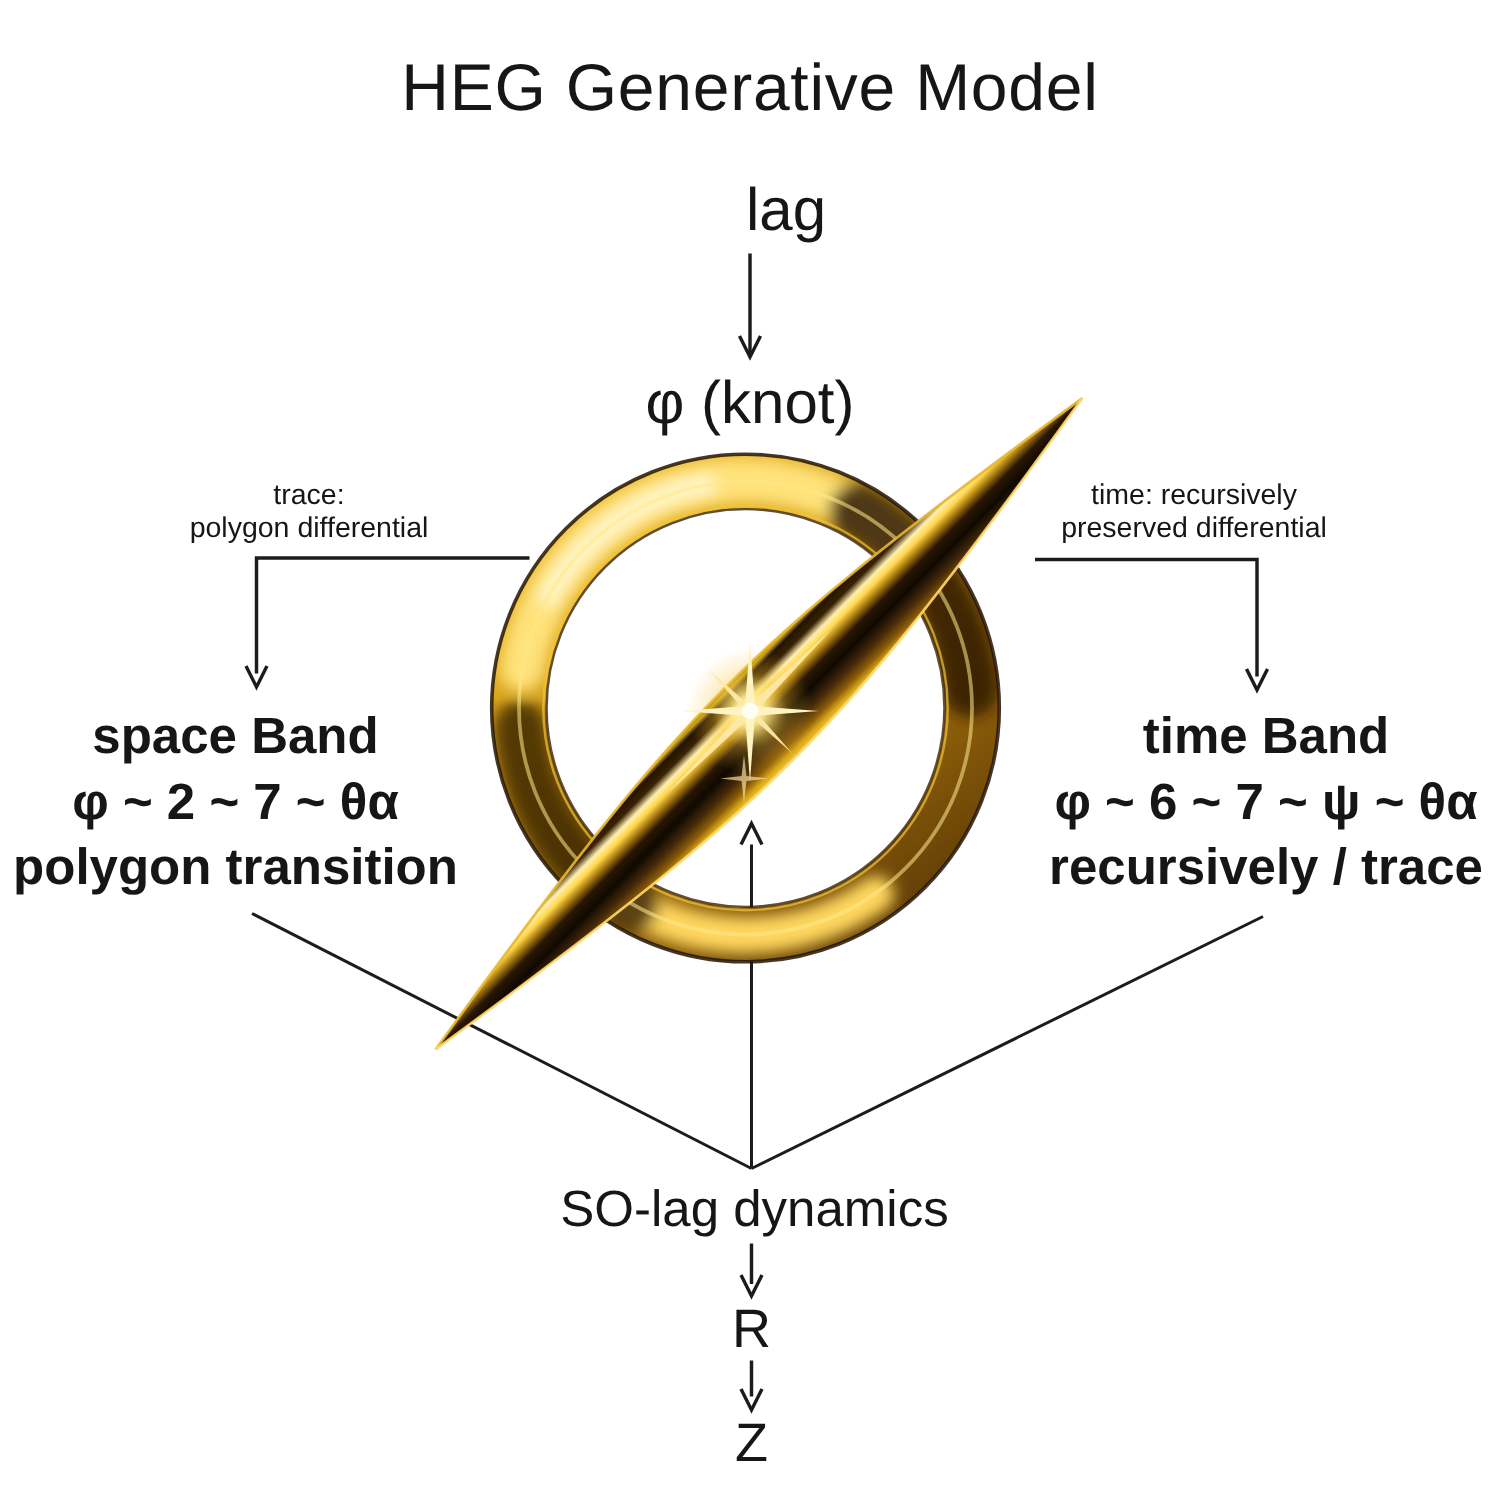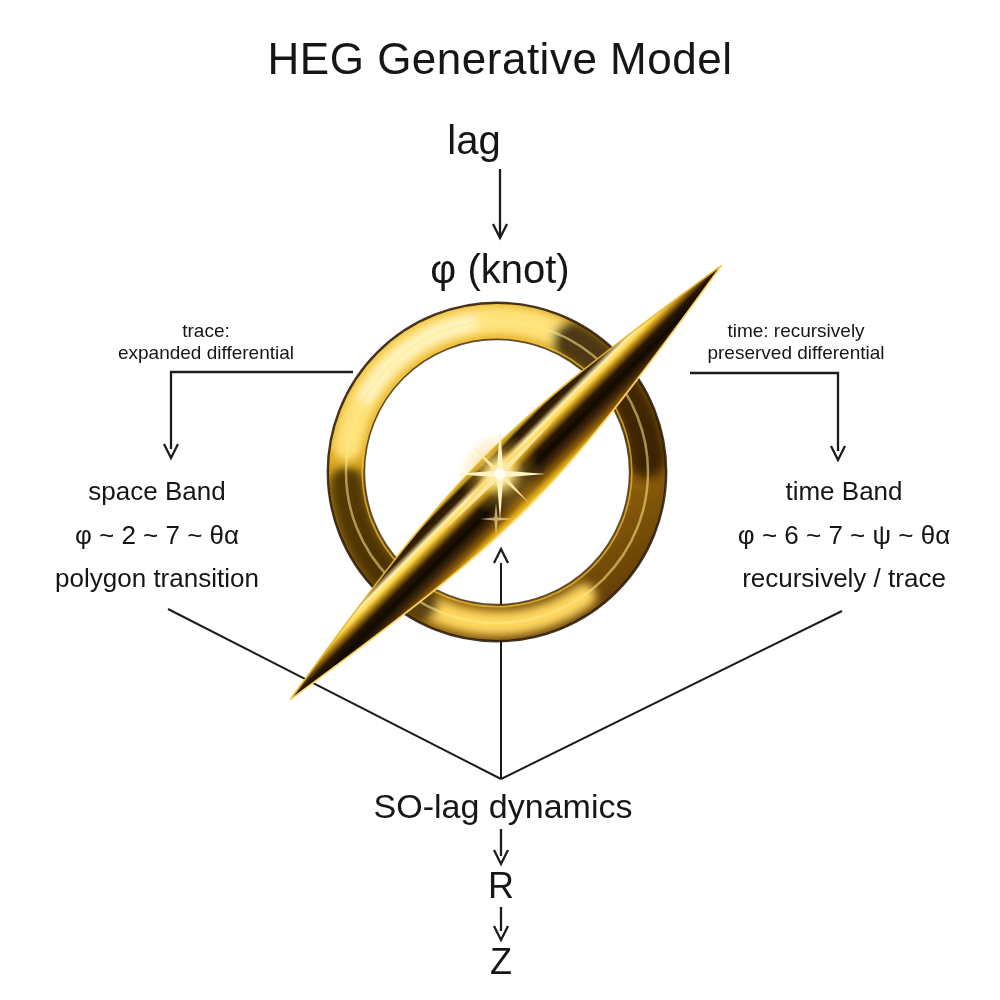--- a/index.html
+++ b/index.html
@@ -6,21 +6,21 @@
   #stage{
     position:relative;width:1000px;height:1000px;background:#ffffff;overflow:hidden;
     font-family:"Liberation Sans","DejaVu Sans",sans-serif;color:#161616;
   }
   .txt{position:absolute;white-space:nowrap;text-align:center;transform:translateX(-50%);}
   .title{font-size:44px;line-height:50px;letter-spacing:0.5px;}
   .node-lg{font-size:40px;line-height:46px;}
   .node-md{font-size:34px;line-height:38px;text-align:center;}
   .node-rz{font-size:36px;line-height:42px;}
   .small-note{font-size:19px;line-height:22px;}
-  .band{font-size:26px;line-height:43.5px;}
+  .band{font-size:34px;line-height:43.5px;font-weight:bold;}
   svg{position:absolute;left:0;top:0;}
 </style>
 </head>
 <body>
 
 <div id="stage">
 
   <svg width="1000" height="1000" viewBox="0 0 1000 1000" aria-hidden="true">
     <defs>
       <linearGradient id="ringBase" x1="0.15" y1="0" x2="0.85" y2="1">
@@ -113,27 +113,27 @@
       <circle cx="500" cy="474" r="5.5" fill="#fffef5"></circle>
       <g transform="translate(496,519)" fill="#ffe9a8" opacity="0.65">
         <path d="M0,-16 L1.8,0 L0,16 L-1.8,0 Z"></path>
         <path d="M-16,0 L0,-1.8 L16,0 L0,1.8 Z"></path>
       </g>
     </g>
   </svg>
 
   <div class="txt title" style="left:500px;top:34px;">HEG Generative Model</div>
 
-  <div class="txt node-lg" style="left:474px;top:117px;">lag</div>
+  <div class="txt node-lg" style="left:524px;top:117px;">lag</div>
 
   <div class="txt node-lg" style="left:500px;top:246px;">φ (knot)</div>
 
   <div class="txt small-note" style="left:206px;top:320px;">
     <div>trace:</div>
-    <div>expanded differential</div>
+    <div>polygon differential</div>
   </div>
 
   <div class="txt small-note" style="left:796px;top:320px;text-align:center;">
     <div>time: recursively</div>
     <div>preserved differential</div>
   </div>
 
   <div class="txt band" style="left:157px;top:470px;">
     <div>space Band</div>
     <div>φ ~ 2 ~ 7 ~ θα</div>

